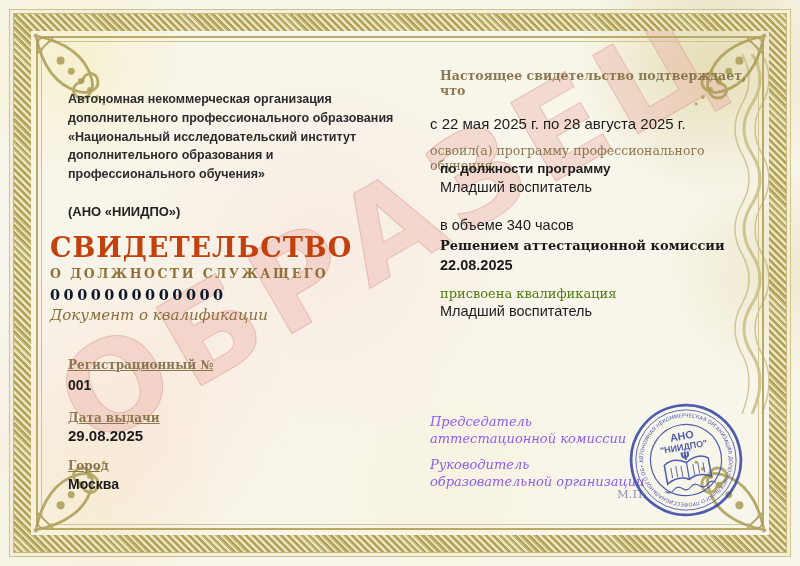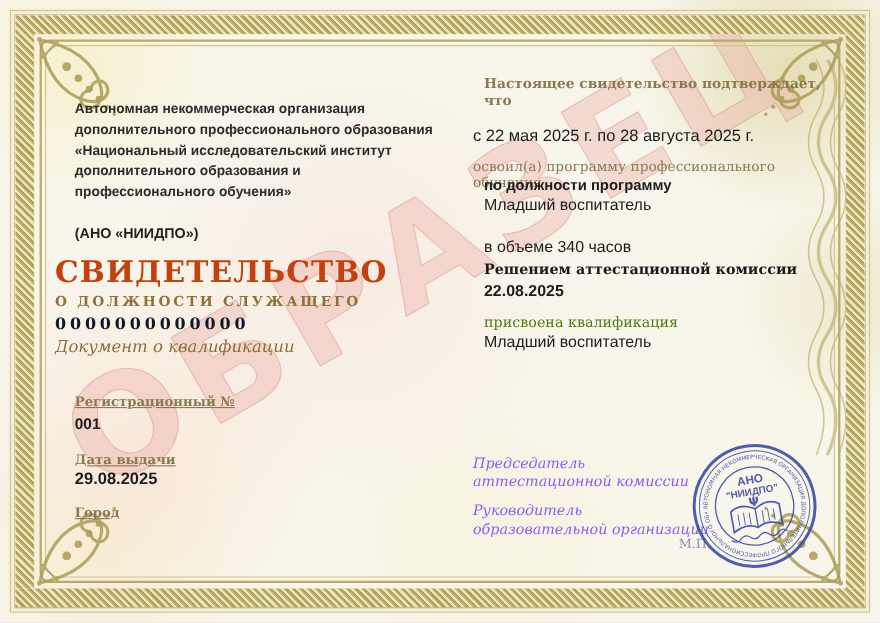--- a/index.html
+++ b/index.html
@@ -181,20 +181,21 @@
   <div class="txt c title-main">СВИДЕТЕЛЬСТВО</div>
   <div class="txt c title-sub">о должности служащего</div>
   <div class="txt c title-num">0000000000000</div>
   <div class="txt c title-doc">Документ о квалификации</div>
 
   <div class="txt c serif-brown lbl reg-lbl">Регистрационный №</div>
   <div class="txt c sans-dark reg-val">001</div>
   <div class="txt c serif-brown lbl date-lbl">Дата выдачи</div>
   <div class="txt c sans-dark date-val">29.08.2025</div>
   <div class="txt c serif-brown lbl city-lbl">Город</div>
+  <div class="txt c sans-dark city-val">Москва</div>
 
   <div class="txt c serif-brown intro">Настоящее свидетельство подтверждает, что</div>
   <div class="txt c sans-dark period">с 22 мая 2025 г. по 28 августа 2025 г.</div>
   <div class="txt c serif-brown prog-intro">освоил(а) программу профессионального обучения</div>
   <div class="txt c sans-dark pos-lbl">по должности программу</div>
   <div class="txt c sans-dark pos-val">Младший воспитатель</div>
   <div class="txt c sans-dark volume">в объеме 340 часов</div>
   <div class="txt c commission">Решением аттестационной комиссии</div>
   <div class="txt c sans-dark comm-date">22.08.2025</div>
   <div class="txt c qual-lbl">присвоена квалификация</div>

